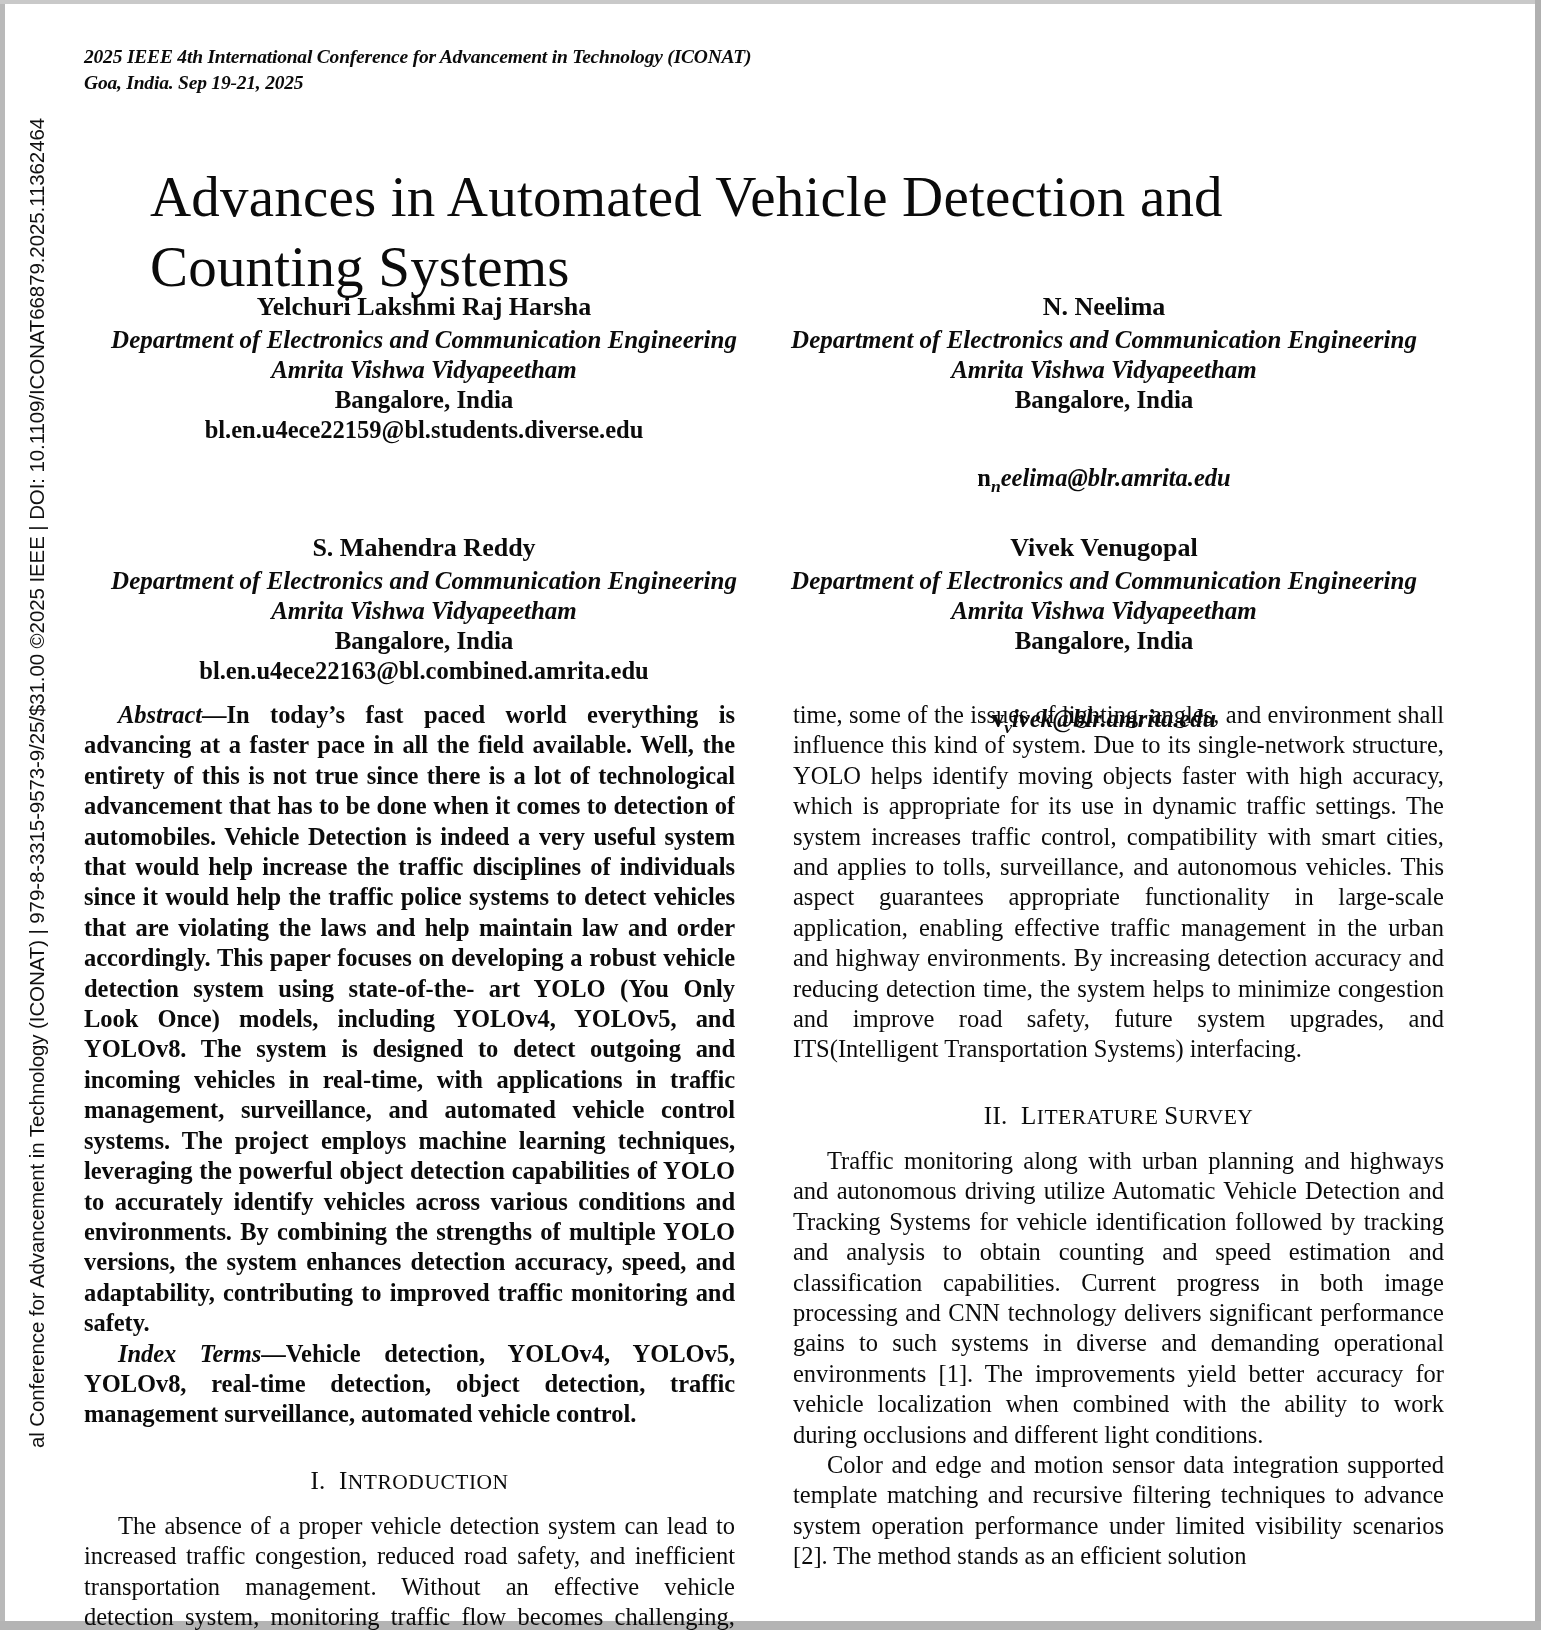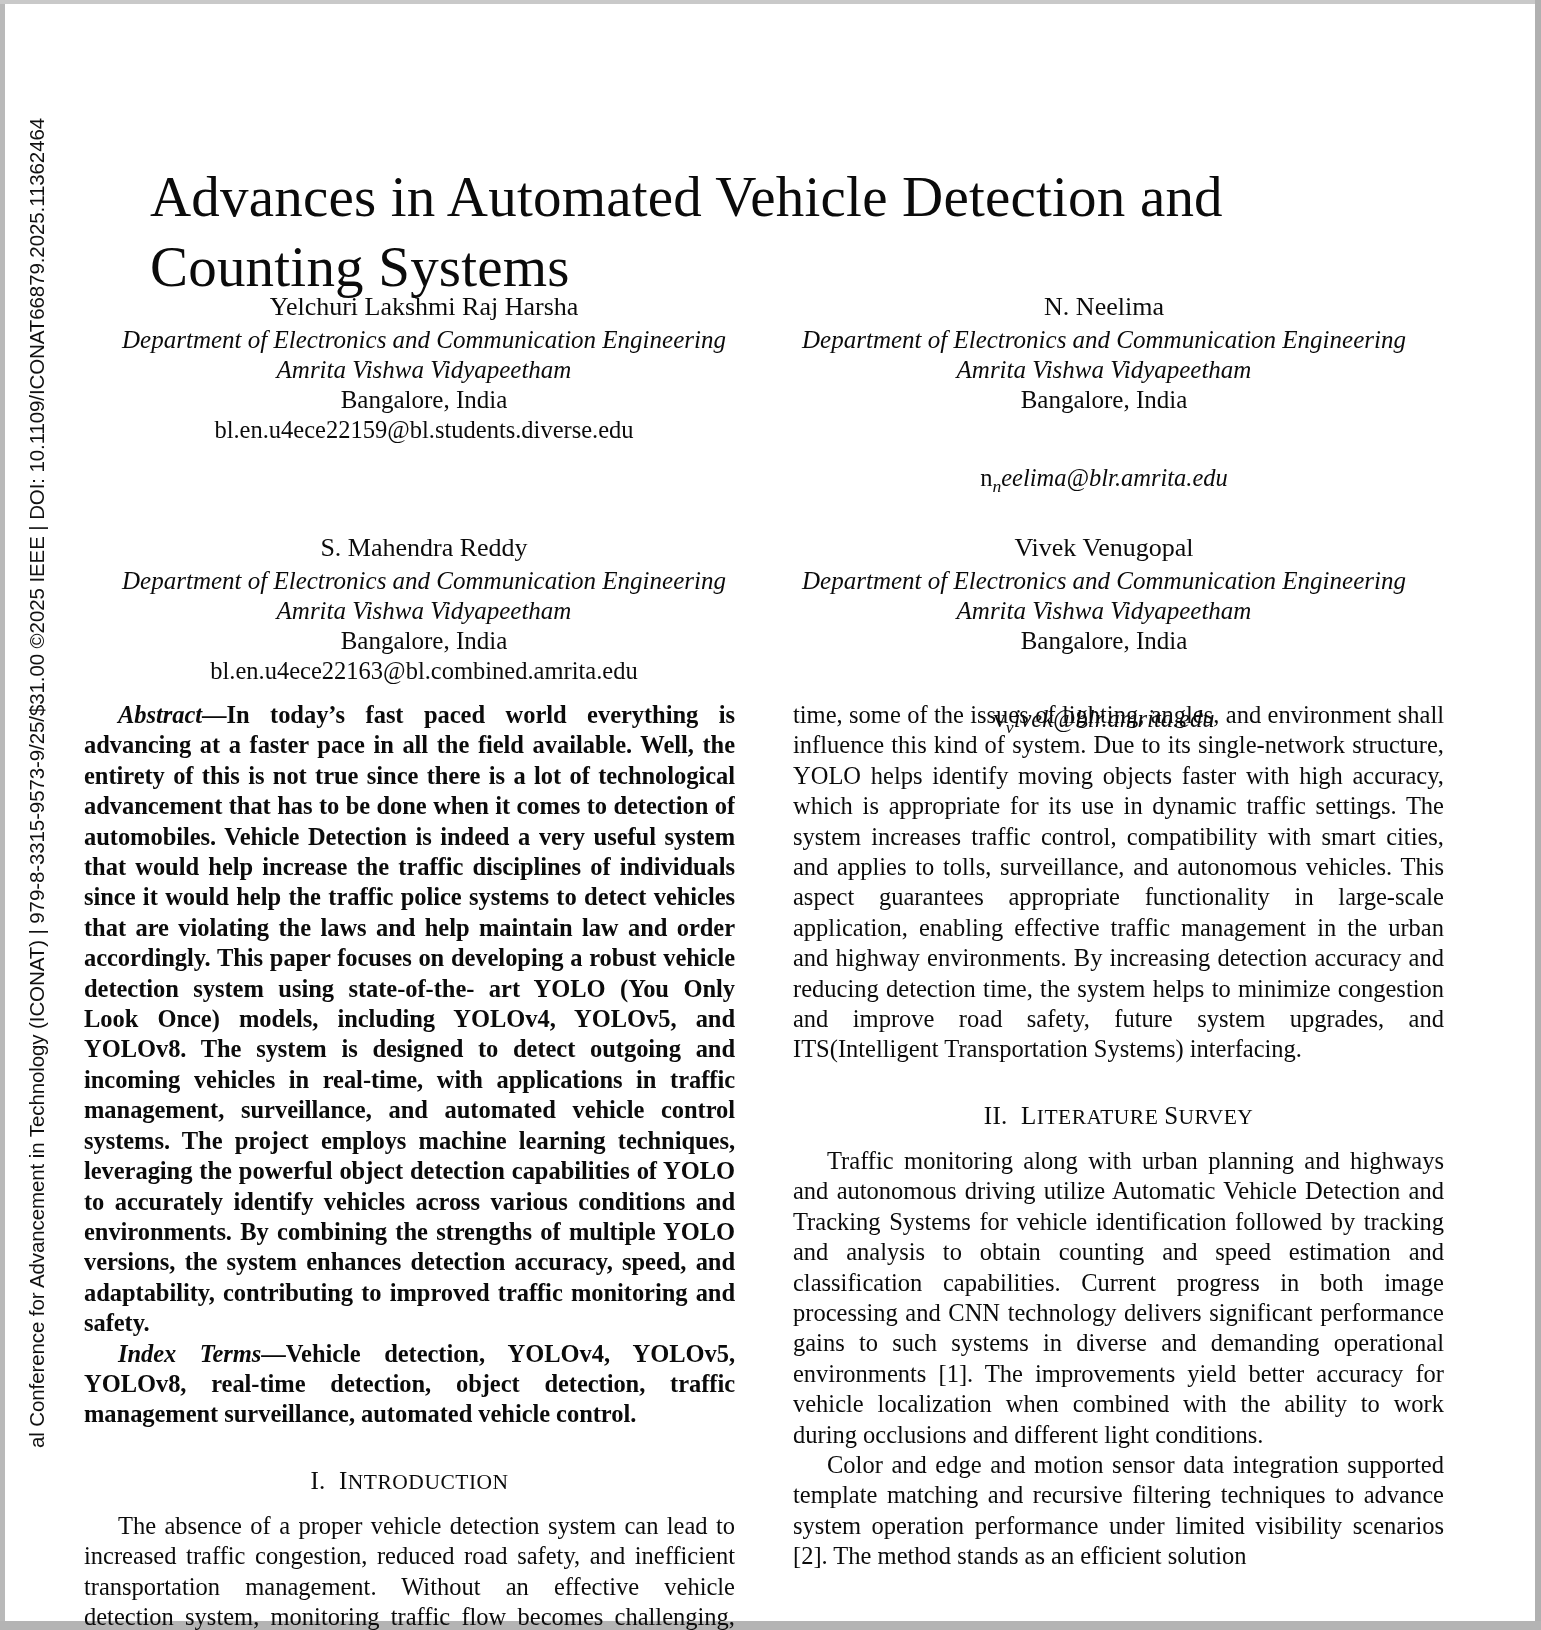--- a/index.html
+++ b/index.html
@@ -74,20 +74,21 @@
     top: 292px;
     width: 1360px;
     display: flex;
     flex-wrap: wrap;
   }
   .author-block {
     width: 50%;
     box-sizing: border-box;
     text-align: center;
     margin-bottom: 32px;
+    font-weight: bold;
   }
   .author-name {
     font-size: 26px;
     line-height: 30px;
     margin-bottom: 3px;
   }
   .author-line {
     font-size: 25px;
     line-height: 30px;
     font-style: italic;
@@ -168,20 +169,24 @@
 
 <div class="page">
 
   <div class="page-edge-left"></div>
   <div class="page-edge-top"></div>
   <div class="page-edge-right"></div>
   <div class="page-edge-bottom"></div>
 
   <div class="sidebar">al Conference for Advancement in Technology (ICONAT) | 979-8-3315-9573-9/25/$31.00 ©2025 IEEE | DOI: 10.1109/ICONAT66879.2025.11362464</div>
 
+  <div class="conf-header">
+    <div>2025 IEEE 4th International Conference for Advancement in Technology (ICONAT)</div>
+    <div>Goa, India. Sep 19-21, 2025</div>
+  </div>
 
   <h1 class="title">
     <span>Advances in Automated Vehicle Detection and</span><br>
     <span>Counting Systems</span>
   </h1>
 
   <div class="authors">
 
     <div class="author-block">
       <div class="author-name">Yelchuri Lakshmi Raj Harsha</div>

